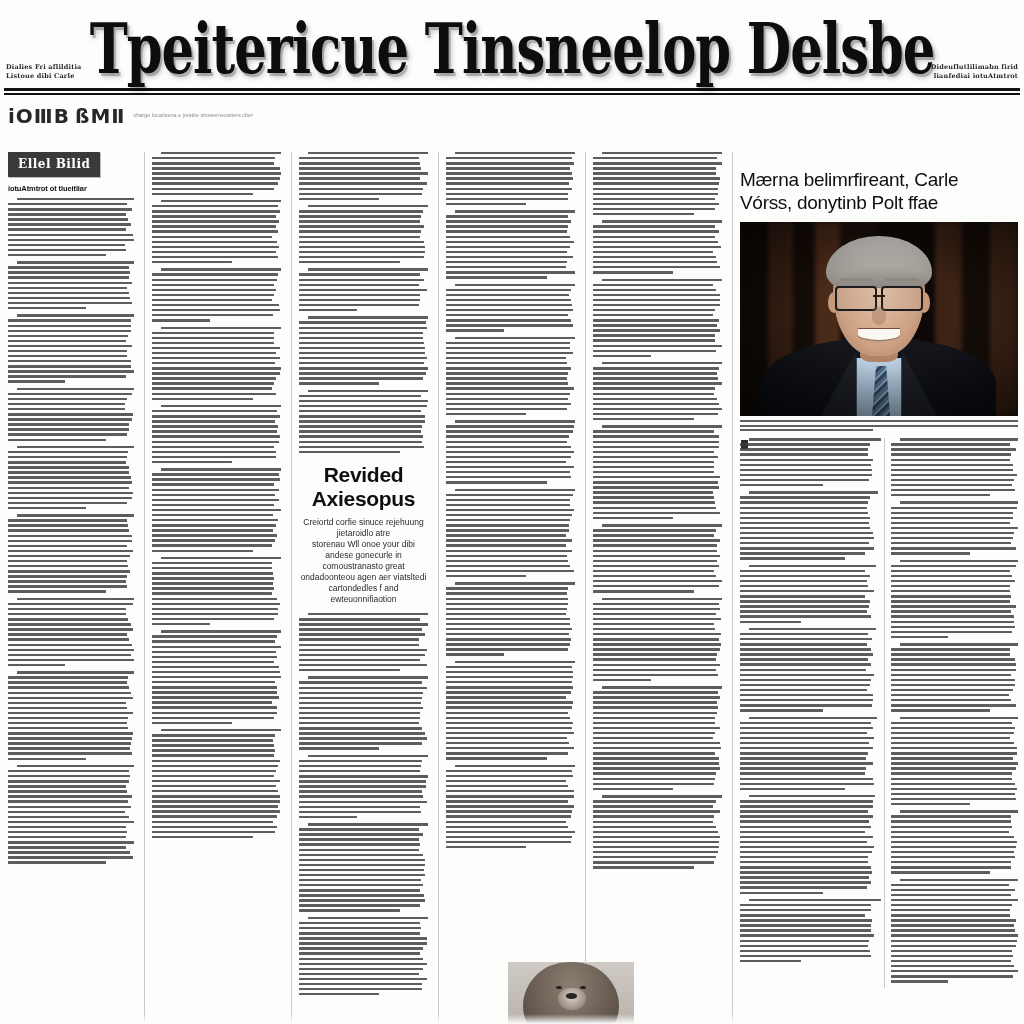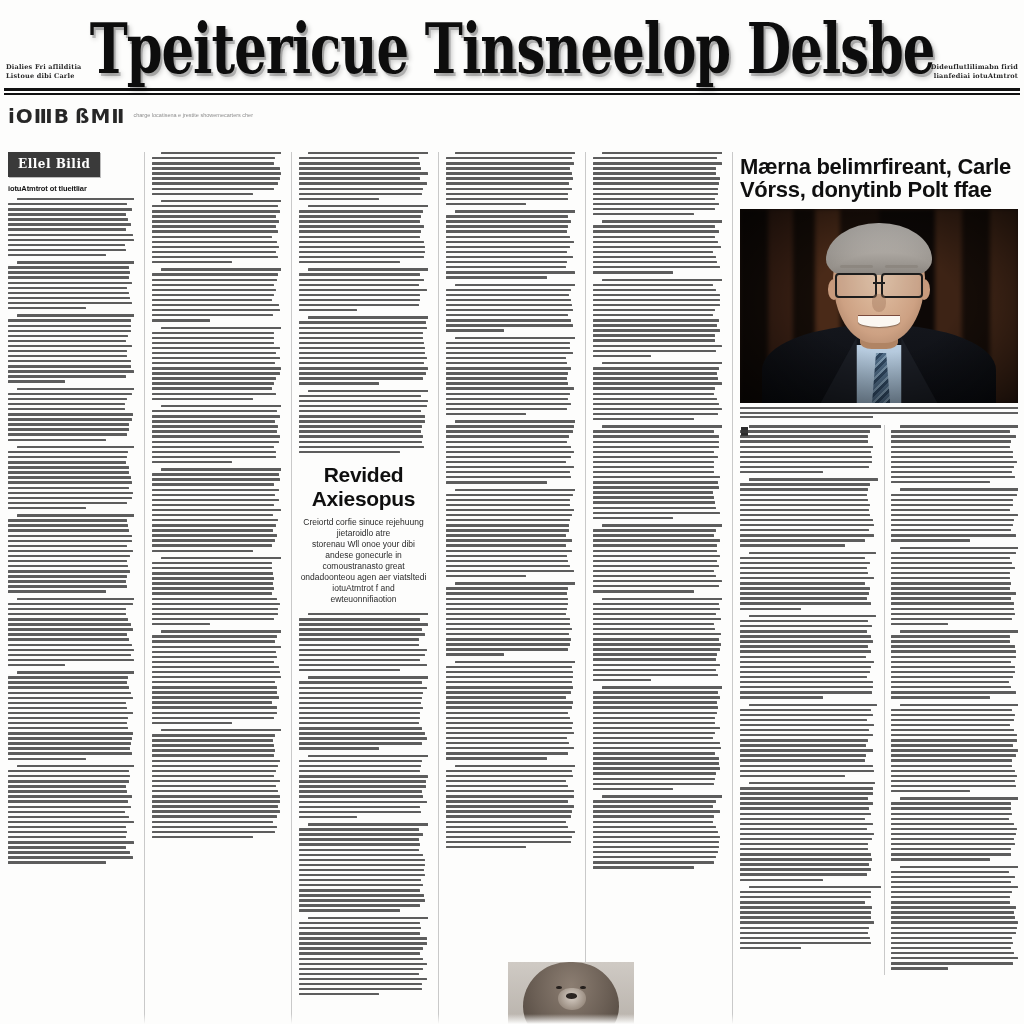--- a/index.html
+++ b/index.html
@@ -126,22 +126,22 @@
     margin:0 0 6px 0;color:#0f0f0f;letter-spacing:-0.3px;
   }
   .subhead-deck{
     font-family:"Liberation Sans", sans-serif;
     font-size:8.5px;line-height:11px;color:#2b2b2b;margin:0 0 6px 0;
   }
 
   
   .side-headline{
     font-family:"Liberation Sans", sans-serif;
-    font-weight:bold;font-size:22px;line-height:23px;
-    margin:3px 0 8px 0;color:#0f0f0f;letter-spacing:-0.3px;
+    font-weight:normal;font-size:19px;line-height:23px;
+    margin:16px 0 8px 0;color:#0f0f0f;letter-spacing:-0.3px;
   }
   .photo{
     position:relative;width:100%;height:194px;overflow:hidden;
     background:#2a1a12;
   }
   .photo .wood{
     position:absolute;inset:0;
     background:
       linear-gradient(90deg,
         #120b07 0 10%, #3a2014 10% 19%, #140c07 19% 27%,
@@ -641,21 +641,21 @@
             <div class="ln" style="width: 96.7%;"></div>
             <div class="ln short2"></div>
           </div>
         </div>
       <div class="subhead-block">
         <h3 class="subhead-title">Revided Axiesopus</h3>
         <div class="subhead-deck">
           <div>Creiortd corfie sinuce rejehuung jietaroidlo atre</div>
           <div>storenau Wll onoe your dibi andese gonecurle in</div>
           <div>comoustranasto great ondadoonteou agen aer viatsltedi</div>
-          <div>iotuAtmtrot f and ewteuonnifiaotion</div>
+          <div>cartondedles f and ewteuonnifiaotion</div>
         </div>
       </div>
       <div>
           <div class="para indent">
             <div class="ln" style="width: 95.3%;"></div>
             <div class="ln" style="width: 93.5%;"></div>
             <div class="ln" style="width: 99.7%;"></div>
             <div class="ln" style="width: 95.7%;"></div>
             <div class="ln" style="width: 97.5%;"></div>
             <div class="ln" style="width: 93.2%;"></div>

